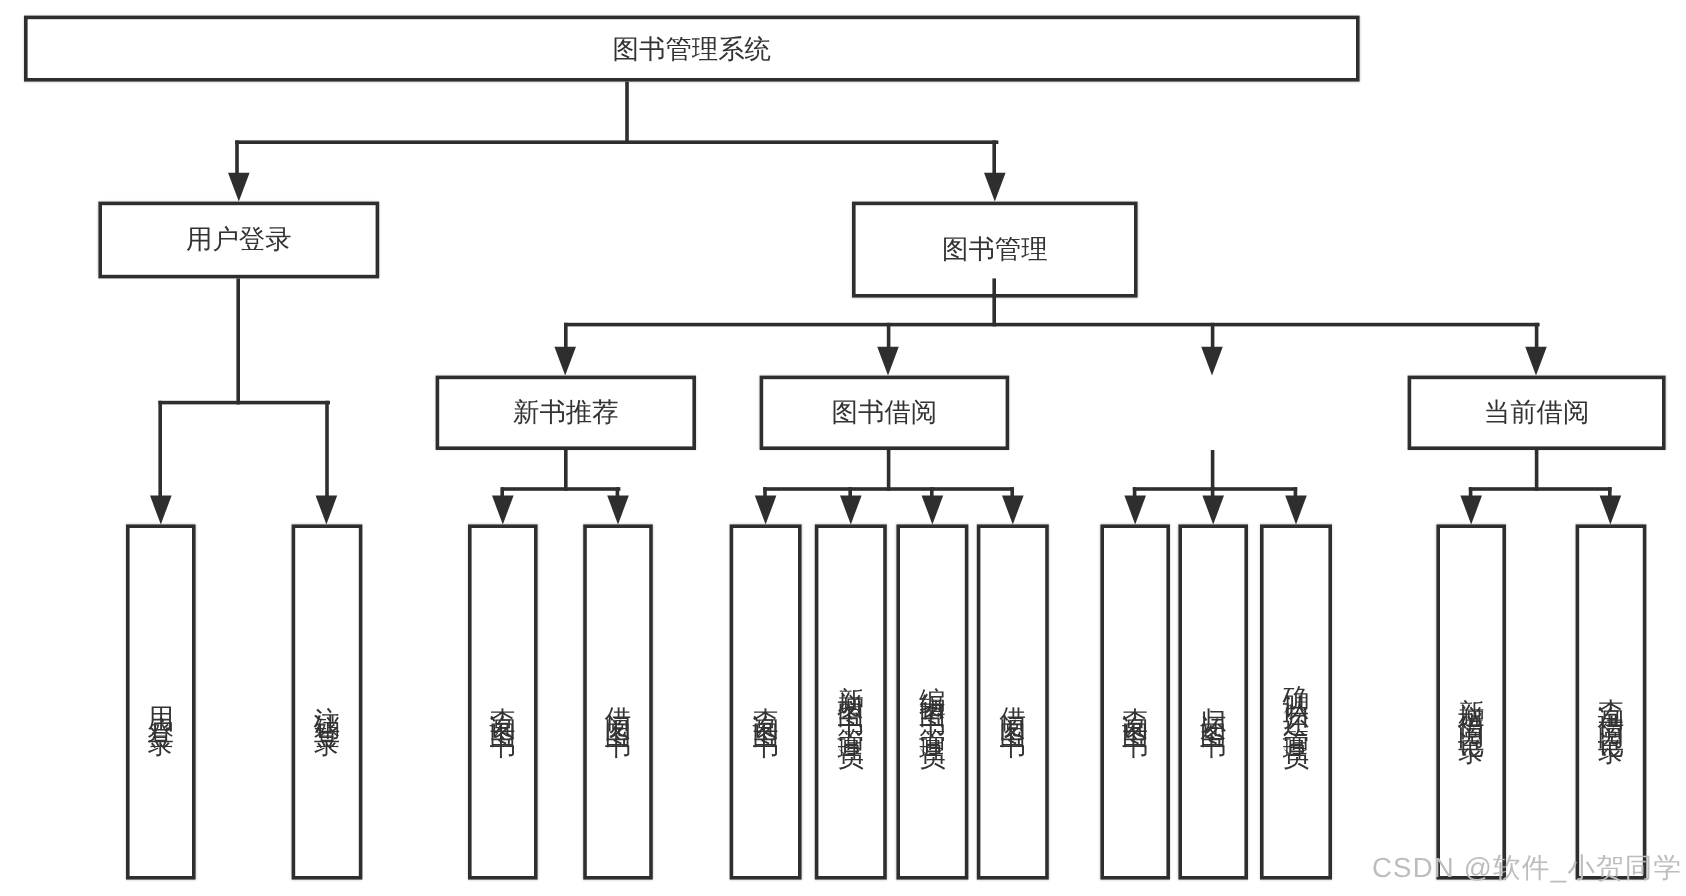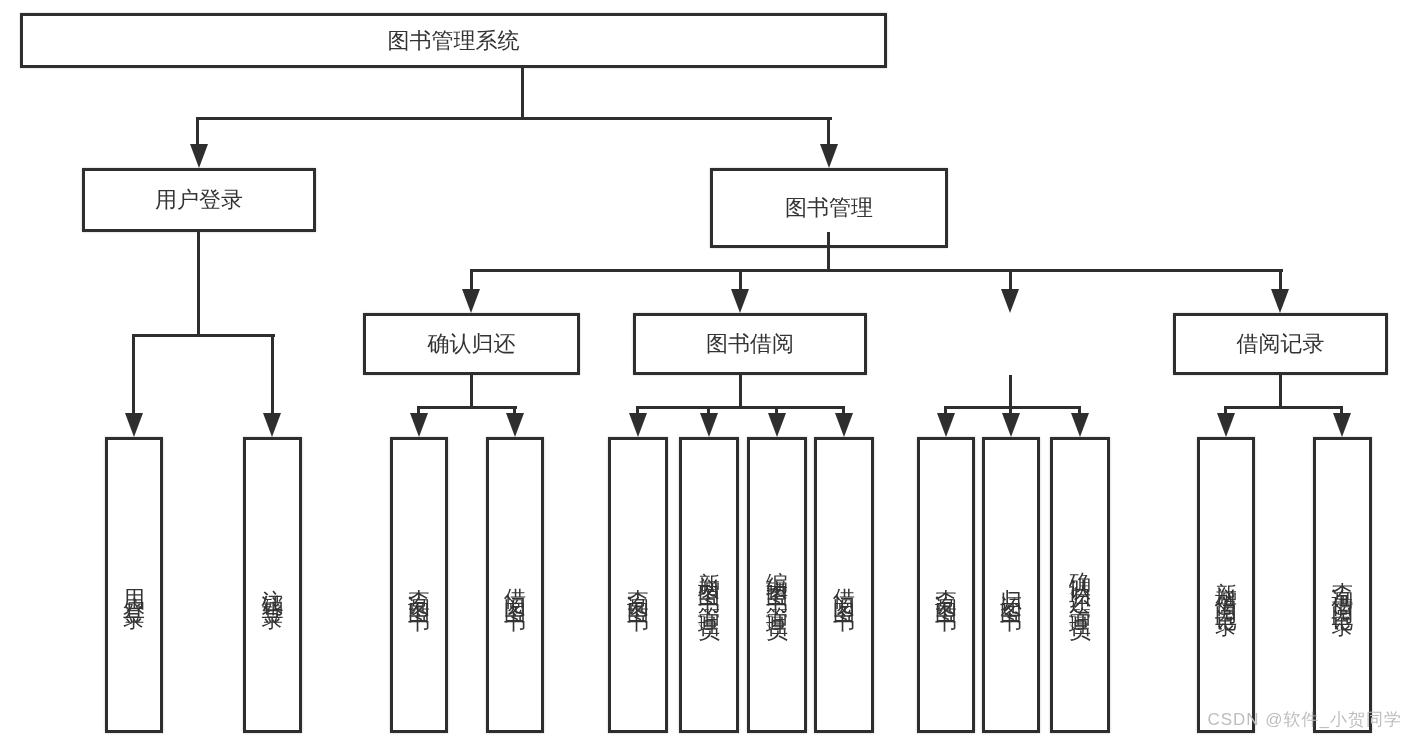--- a/index.html
+++ b/index.html
@@ -33,33 +33,33 @@
   .arrow {
     position:absolute;
     width:0; height:0;
     border-left:9px solid transparent;
     border-right:9px solid transparent;
     border-top:24px solid var(--line,#2e2e2e);
   }
   .watermark {
     position:absolute;
     right:3px; top:708px;
-    font-size:17px;
+    font-size:23px;
     letter-spacing:1px;
     color:var(--watermark,#bdbdbd);
     z-index:5;
     white-space:nowrap;
   }
 </style>
 </head>
 <body>
 
 <div class="canvas">
 
-  <div class="box" style="left:20px; top:13px; width:867px; height:55px;">
+  <div class="box" style="left:20px; top:13px; width:1113px; height:55px;">
     <span>图书管理系统</span>
   </div>
 
   <div class="line" style="left:521px; top:68px; width:3px; height:50px;"></div>
   <div class="line" style="left:196px; top:117px; width:636px; height:3px;"></div>
   <div class="line" style="left:196px; top:117px; width:3px; height:30px;"></div>
   <div class="line" style="left:827px; top:117px; width:3px; height:30px;"></div>
   <div class="arrow" style="left:190px; top:144px;"></div>
   <div class="arrow" style="left:820px; top:144px;"></div>
 
@@ -82,27 +82,27 @@
   <div class="line" style="left:470px; top:269px; width:3px; height:26px;"></div>
   <div class="line" style="left:739px; top:269px; width:3px; height:26px;"></div>
   <div class="line" style="left:1009px; top:269px; width:3px; height:26px;"></div>
   <div class="line" style="left:1279px; top:269px; width:3px; height:26px;"></div>
   <div class="arrow" style="left:462px; top:289px;"></div>
   <div class="arrow" style="left:731px; top:289px;"></div>
   <div class="arrow" style="left:1001px; top:289px;"></div>
   <div class="arrow" style="left:1271px; top:289px;"></div>
 
   <div class="box" style="left:363px; top:313px; width:217px; height:62px;">
-    <span>确认归还</span>
+    <span>新书推荐</span>
   </div>
-  <div class="box" style="left:633px; top:313px; width:234px; height:62px;">
+  <div class="box" style="left:633px; top:313px; width:208px; height:62px;">
     <span>图书借阅</span>
   </div>
   <div class="box" style="left:1173px; top:313px; width:215px; height:62px;">
-    <span>借阅记录</span>
+    <span>当前借阅</span>
   </div>
 
   <div class="line" style="left:470px; top:375px; width:3px; height:34px;"></div>
   <div class="line" style="left:418px; top:406px; width:99px; height:3px;"></div>
   <div class="line" style="left:417px; top:406px; width:3px; height:10px;"></div>
   <div class="line" style="left:513px; top:406px; width:3px; height:10px;"></div>
   <div class="arrow" style="left:410px; top:413px;"></div>
   <div class="arrow" style="left:506px; top:413px;"></div>
 
   <div class="line" style="left:739px; top:375px; width:3px; height:34px;"></div>

